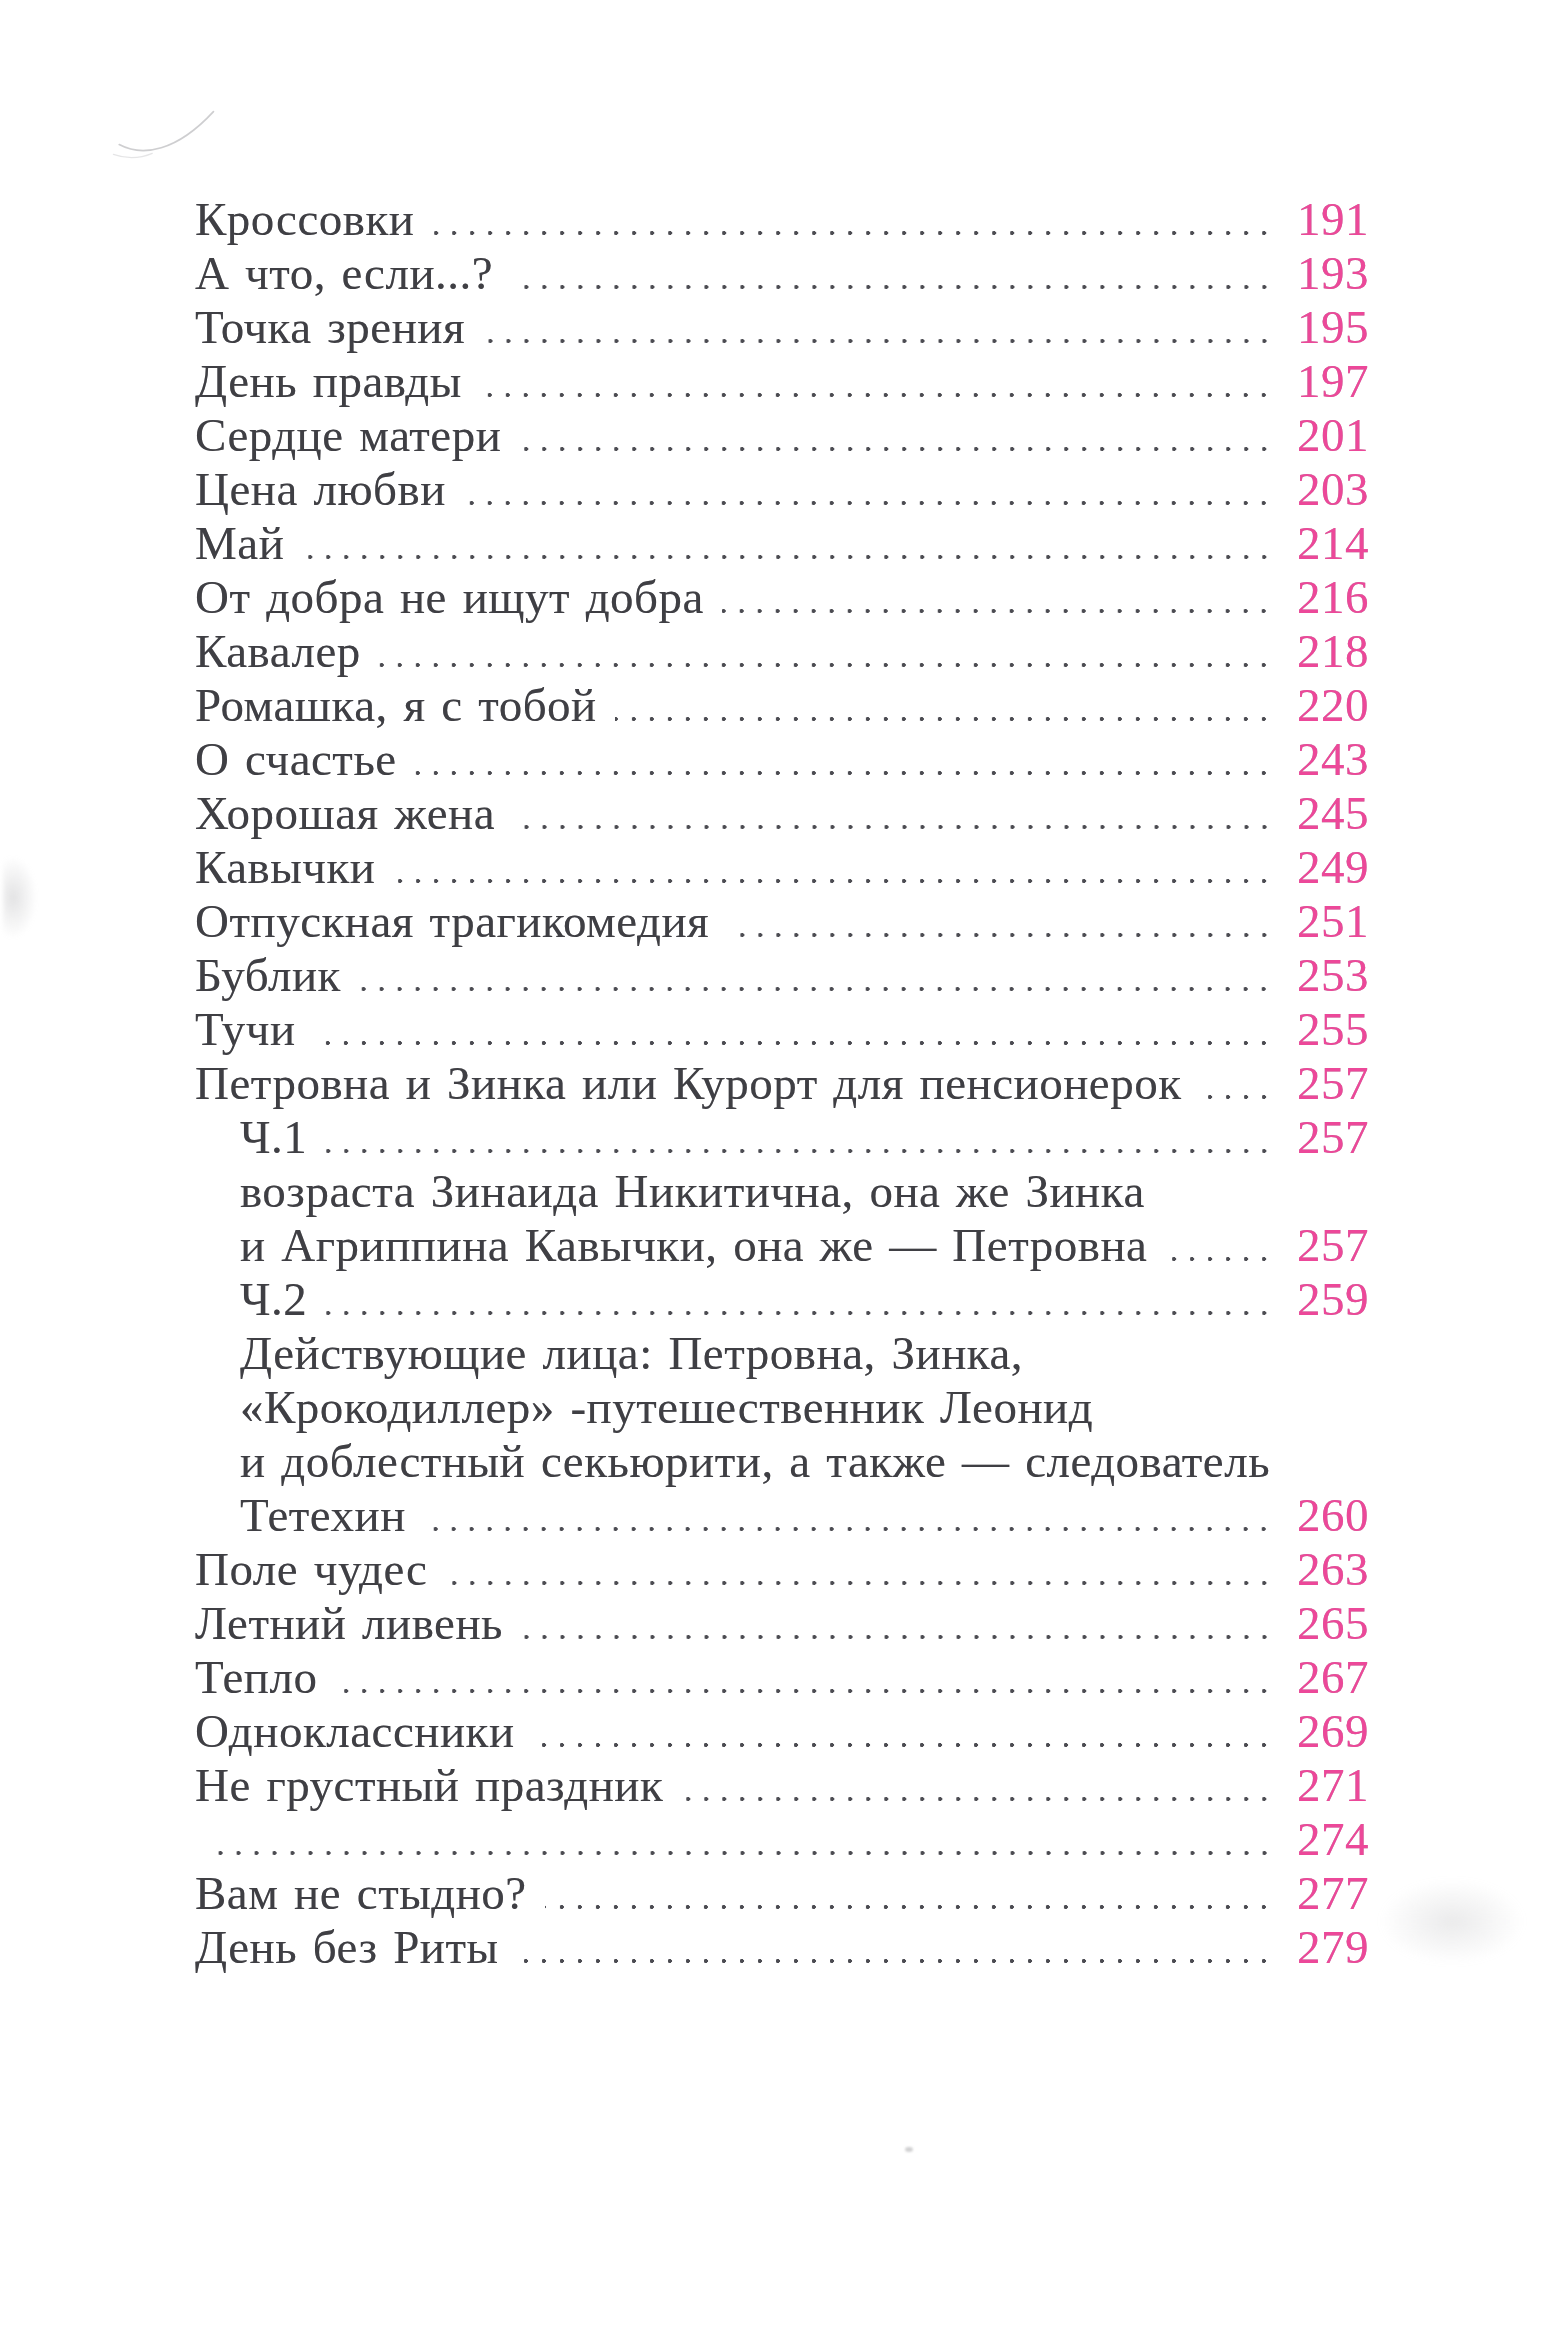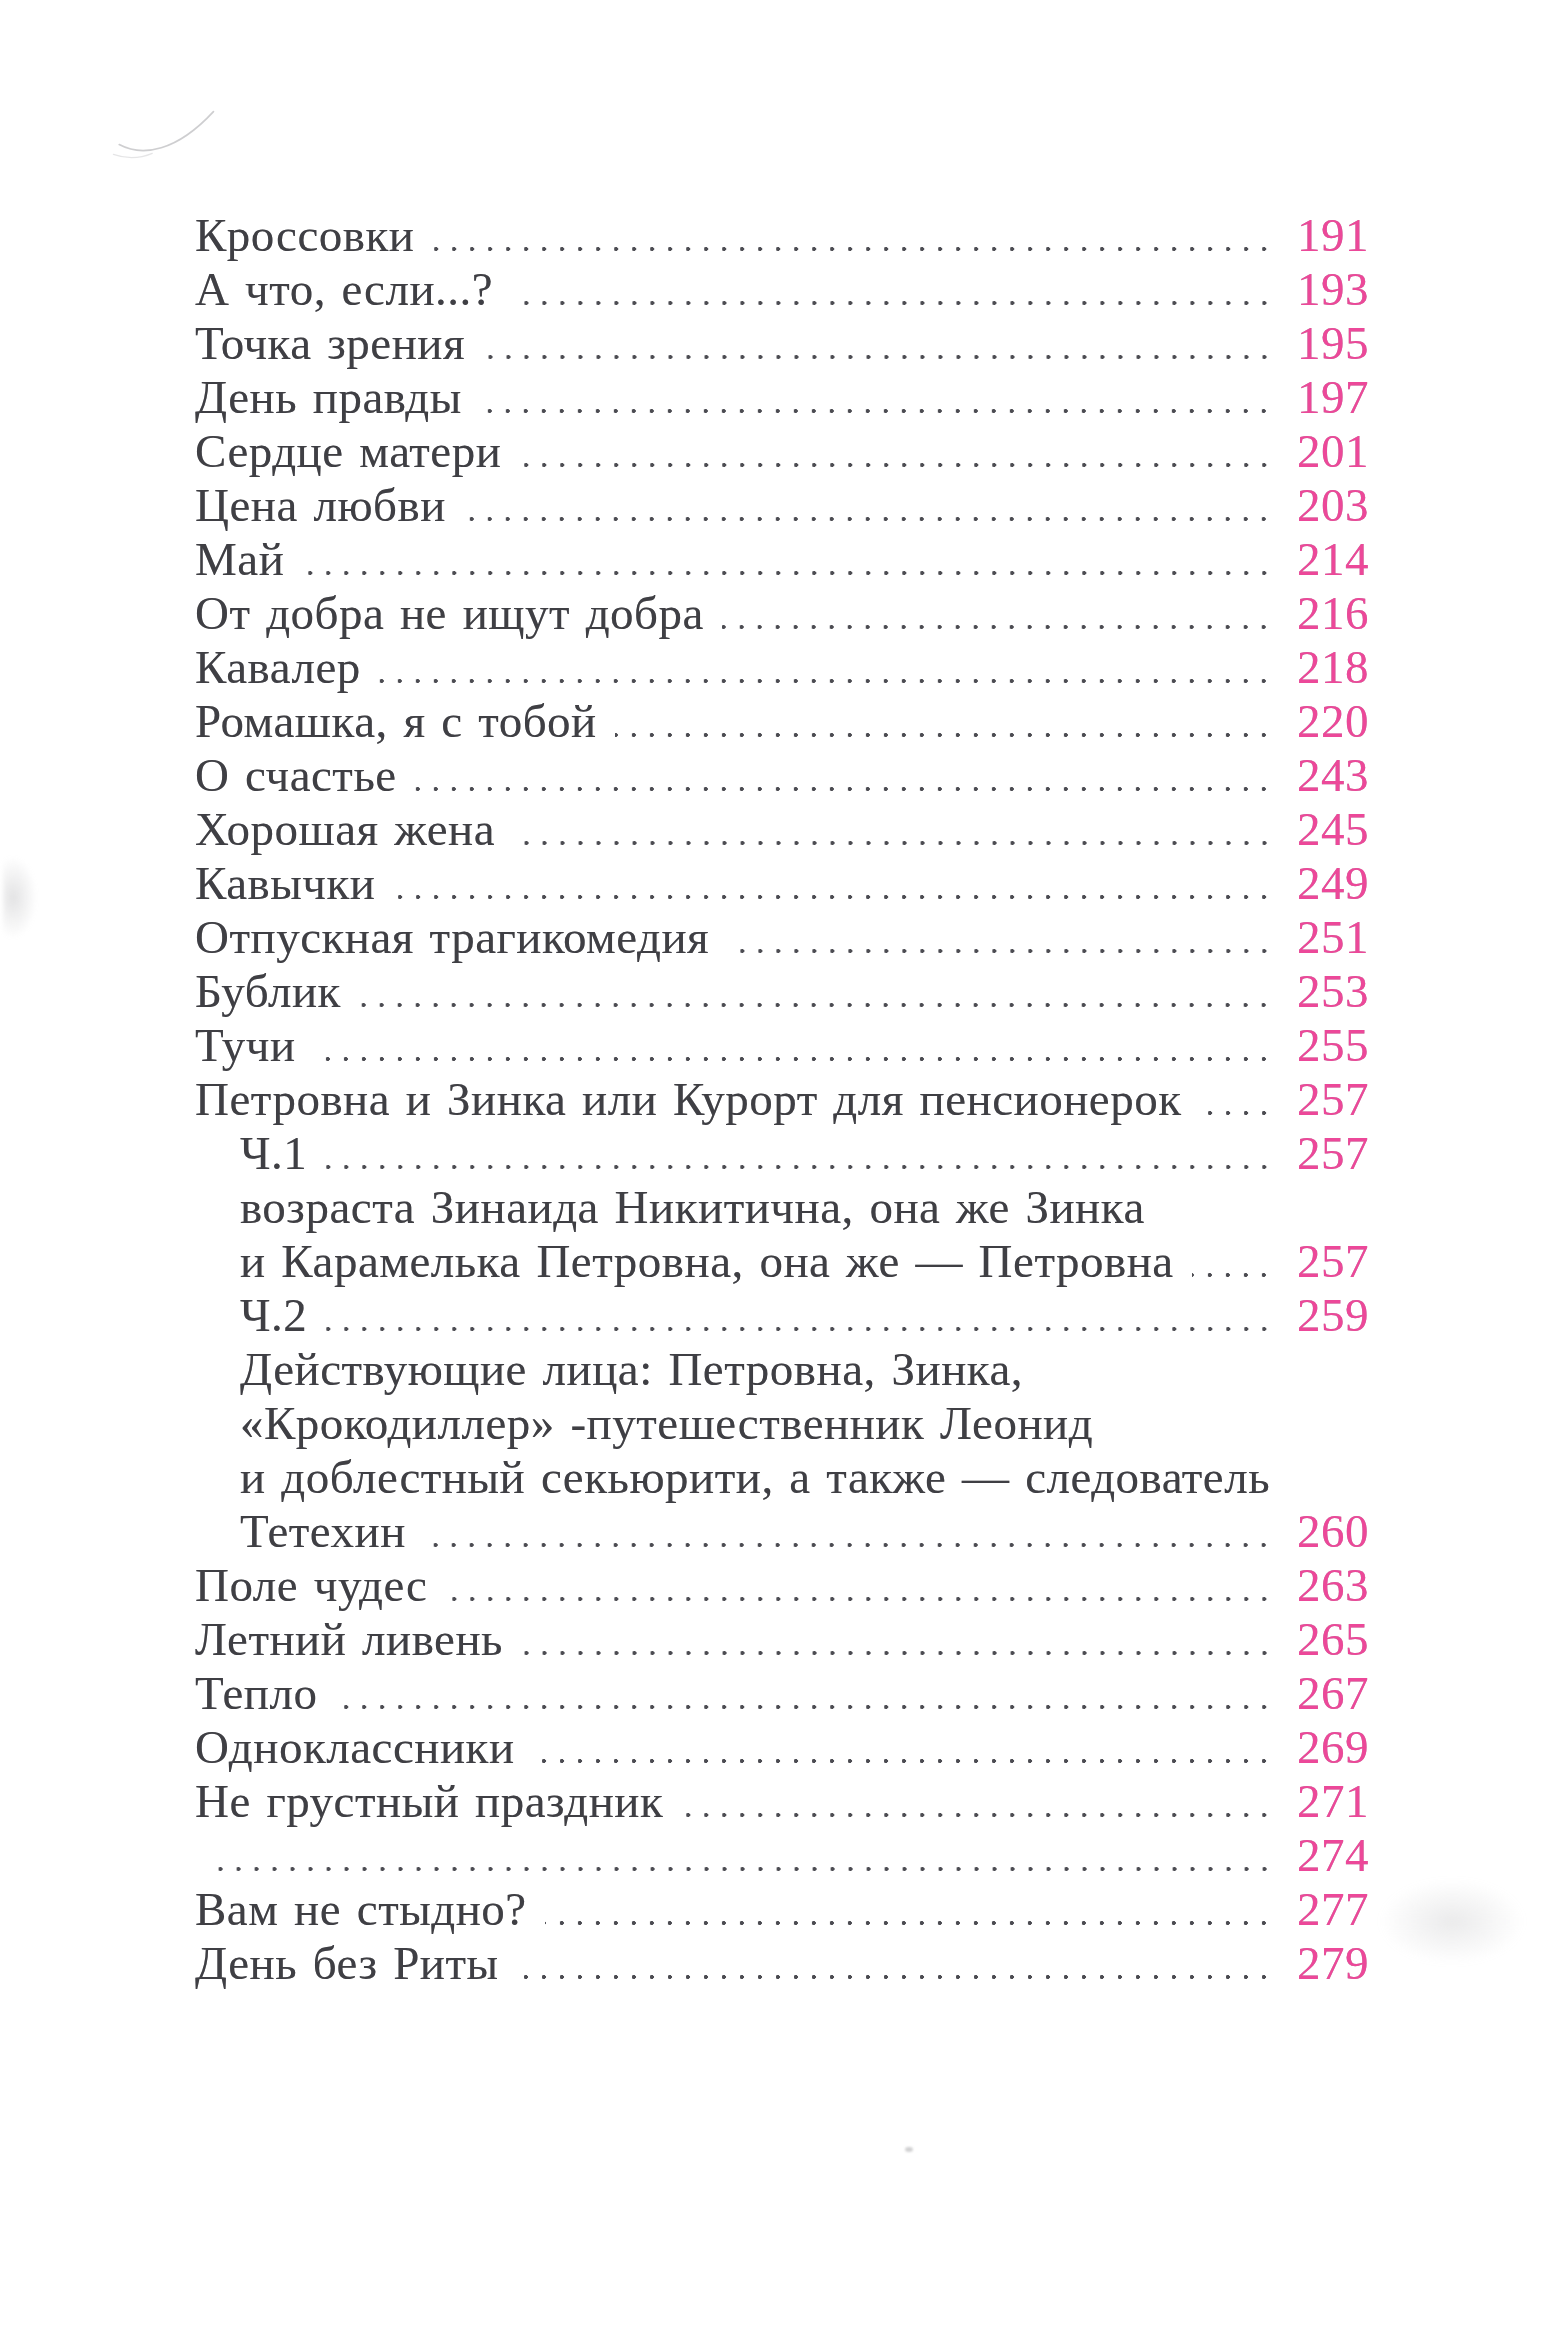--- a/index.html
+++ b/index.html
@@ -16,21 +16,21 @@
   }
   .page-sheet {
     position: absolute;
     inset: 0;
     background: #ffffff;
   }
   
   .toc {
     position: absolute;
     left: 195px;
-    top: 208px;
+    top: 192px;
     width: 1174px;
     color: #3f3f44;
   }
   .toc-row {
     display: flex;
     align-items: baseline;
     height: 54px;
     line-height: 54px;
     font-size: 47px;
     letter-spacing: 0.5px;
@@ -180,21 +180,21 @@
       <div class="toc-row indent">
       <span class="toc-title">Ч.1</span>
       <span class="dot-leader"></span>
       <span class="page-num">257</span>
     </div>
       <div class="toc-row indent">
       <span class="toc-title">возраста Зинаида Никитична, она же Зинка</span>
 
     </div>
       <div class="toc-row indent">
-      <span class="toc-title">и Карамелька Петровна, она же — Петровна</span>
+      <span class="toc-title">и Агриппина Кавычки, она же — Петровна</span>
       <span class="dot-leader"></span>
       <span class="page-num">257</span>
     </div>
       <div class="toc-row indent">
       <span class="toc-title">Ч.2</span>
       <span class="dot-leader"></span>
       <span class="page-num">259</span>
     </div>
       <div class="toc-row indent">
       <span class="toc-title">Действующие лица: Петровна, Зинка,</span>

